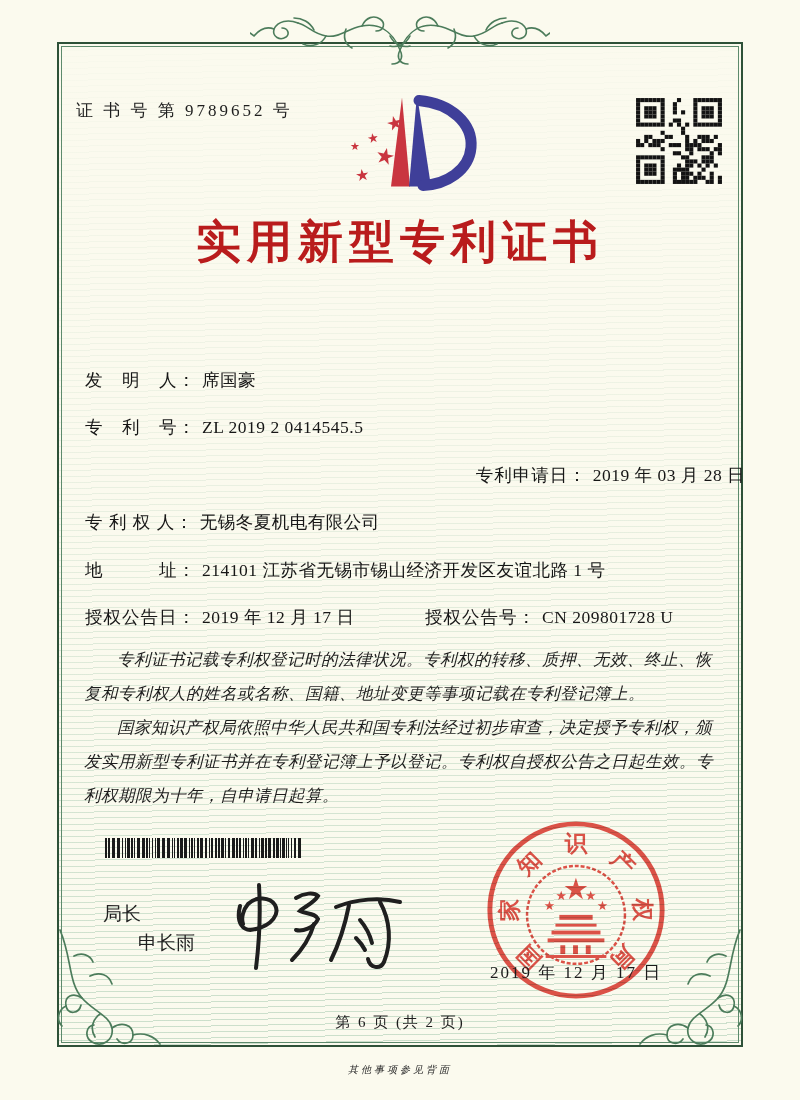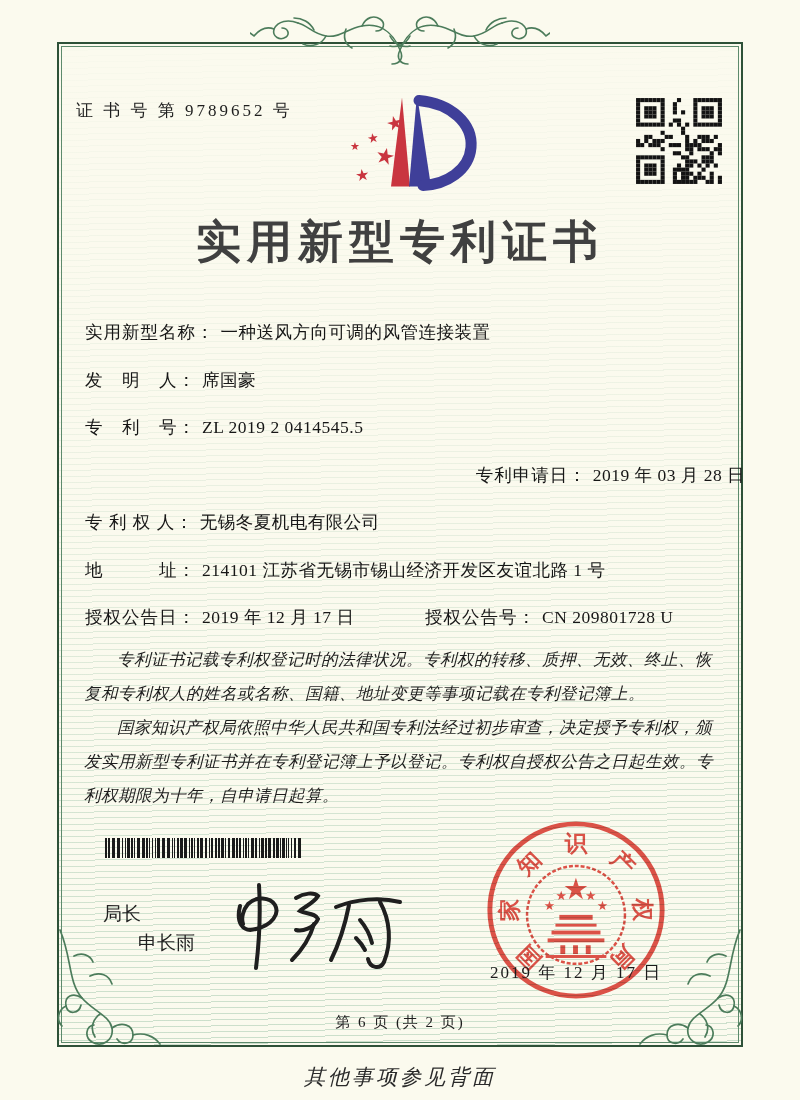--- a/index.html
+++ b/index.html
@@ -22,21 +22,21 @@
   #ornament-bl{ left:50px;  top:926px; width:135px; height:128px; }
   #ornament-br{ left:615px; top:926px; width:135px; height:128px; transform:scaleX(-1); }
 
   
   .cert-no{ position:absolute; left:76px; top:99px; font-size:17px; color:#1e1e1e;
             letter-spacing:3px; }
   #cnipa-logo{ position:absolute; left:330px; top:84px; width:150px; height:118px; }
   #qr-code{ position:absolute; left:634px; top:96px; width:90px; height:90px; }
 
   .doc-title{ position:absolute; left:0; top:212px; width:800px; text-align:center;
-              font-size:45px; font-weight:700; letter-spacing:6px; color:#404040; }
+              font-size:45px; font-weight:700; letter-spacing:6px; color:#b91c1c; }
 
   
   .frow{ position:absolute; left:85px; width:660px; font-size:17.5px; color:#161616;
          letter-spacing:.5px; white-space:nowrap; }
   .flabel{ letter-spacing:1px; }
   .fvalue{ margin-left:6px; }
   .r1{ top:320px; } .r2{ top:368px; } .r3{ top:415px; } .r4{ top:463px;text-align:right; }
   .r5{ top:510px; } .r6{ top:558px; } .r7{ top:605px; }
   .grant-pub{ position:absolute; left:340px; top:0; }
 
@@ -54,21 +54,21 @@
   #signature-svg{ position:absolute; left:228px; top:880px; width:185px; height:92px; }
 
   #seal-svg{ position:absolute; left:483px; top:817px; width:186px; height:186px;
              opacity:.9; mix-blend-mode:multiply; }
   .seal-date{ position:absolute; left:480px; top:961px; width:192px; text-align:center;
               font-size:17px; color:#1b1b1b; letter-spacing:2px; }
 
   .page-footer{ position:absolute; left:0; top:1013px; width:800px; text-align:center;
                 font-size:15px; color:#1d1d1d; letter-spacing:2px; }
   .back-note{ position:absolute; left:0; top:1063px; width:800px; text-align:center;
-              font-size:21px; color:#2a2a2a; font-style:italic; letter-spacing:3px; }
+              font-size:10px; color:#2a2a2a; font-style:italic; letter-spacing:3px; }
 </style>
 </head>
 <body>
 
 <div class="page">
 
   <div class="frame">
     <div class="frame-inner"></div>
   </div>
 
@@ -323,23 +323,20 @@
       <rect x="50" y="82" width="4" height="4" fill="#131313"></rect>
       <rect x="54" y="82" width="4" height="4" fill="#131313"></rect>
       <rect x="58" y="82" width="4" height="4" fill="#131313"></rect>
       <rect x="70" y="82" width="4" height="4" fill="#131313"></rect>
       <rect x="74" y="82" width="4" height="4" fill="#131313"></rect>
       <rect x="82" y="82" width="4" height="4" fill="#131313"></rect>
     </svg>
 
   <div class="doc-title">实用新型专利证书</div>
 
-  <div class="frow r1">
-    <span class="flabel">实用新型名称：</span><span class="fvalue">一种送风方向可调的风管连接装置</span>
-  </div>
   <div class="frow r2">
     <span class="flabel">发　明　人：</span><span class="fvalue">席国豪</span>
   </div>
   <div class="frow r3">
     <span class="flabel">专　利　号：</span><span class="fvalue">ZL 2019 2 0414545.5</span>
   </div>
   <div class="frow r4">
     <span class="flabel">专利申请日：</span><span class="fvalue">2019 年 03 月 28 日</span>
   </div>
   <div class="frow r5">

